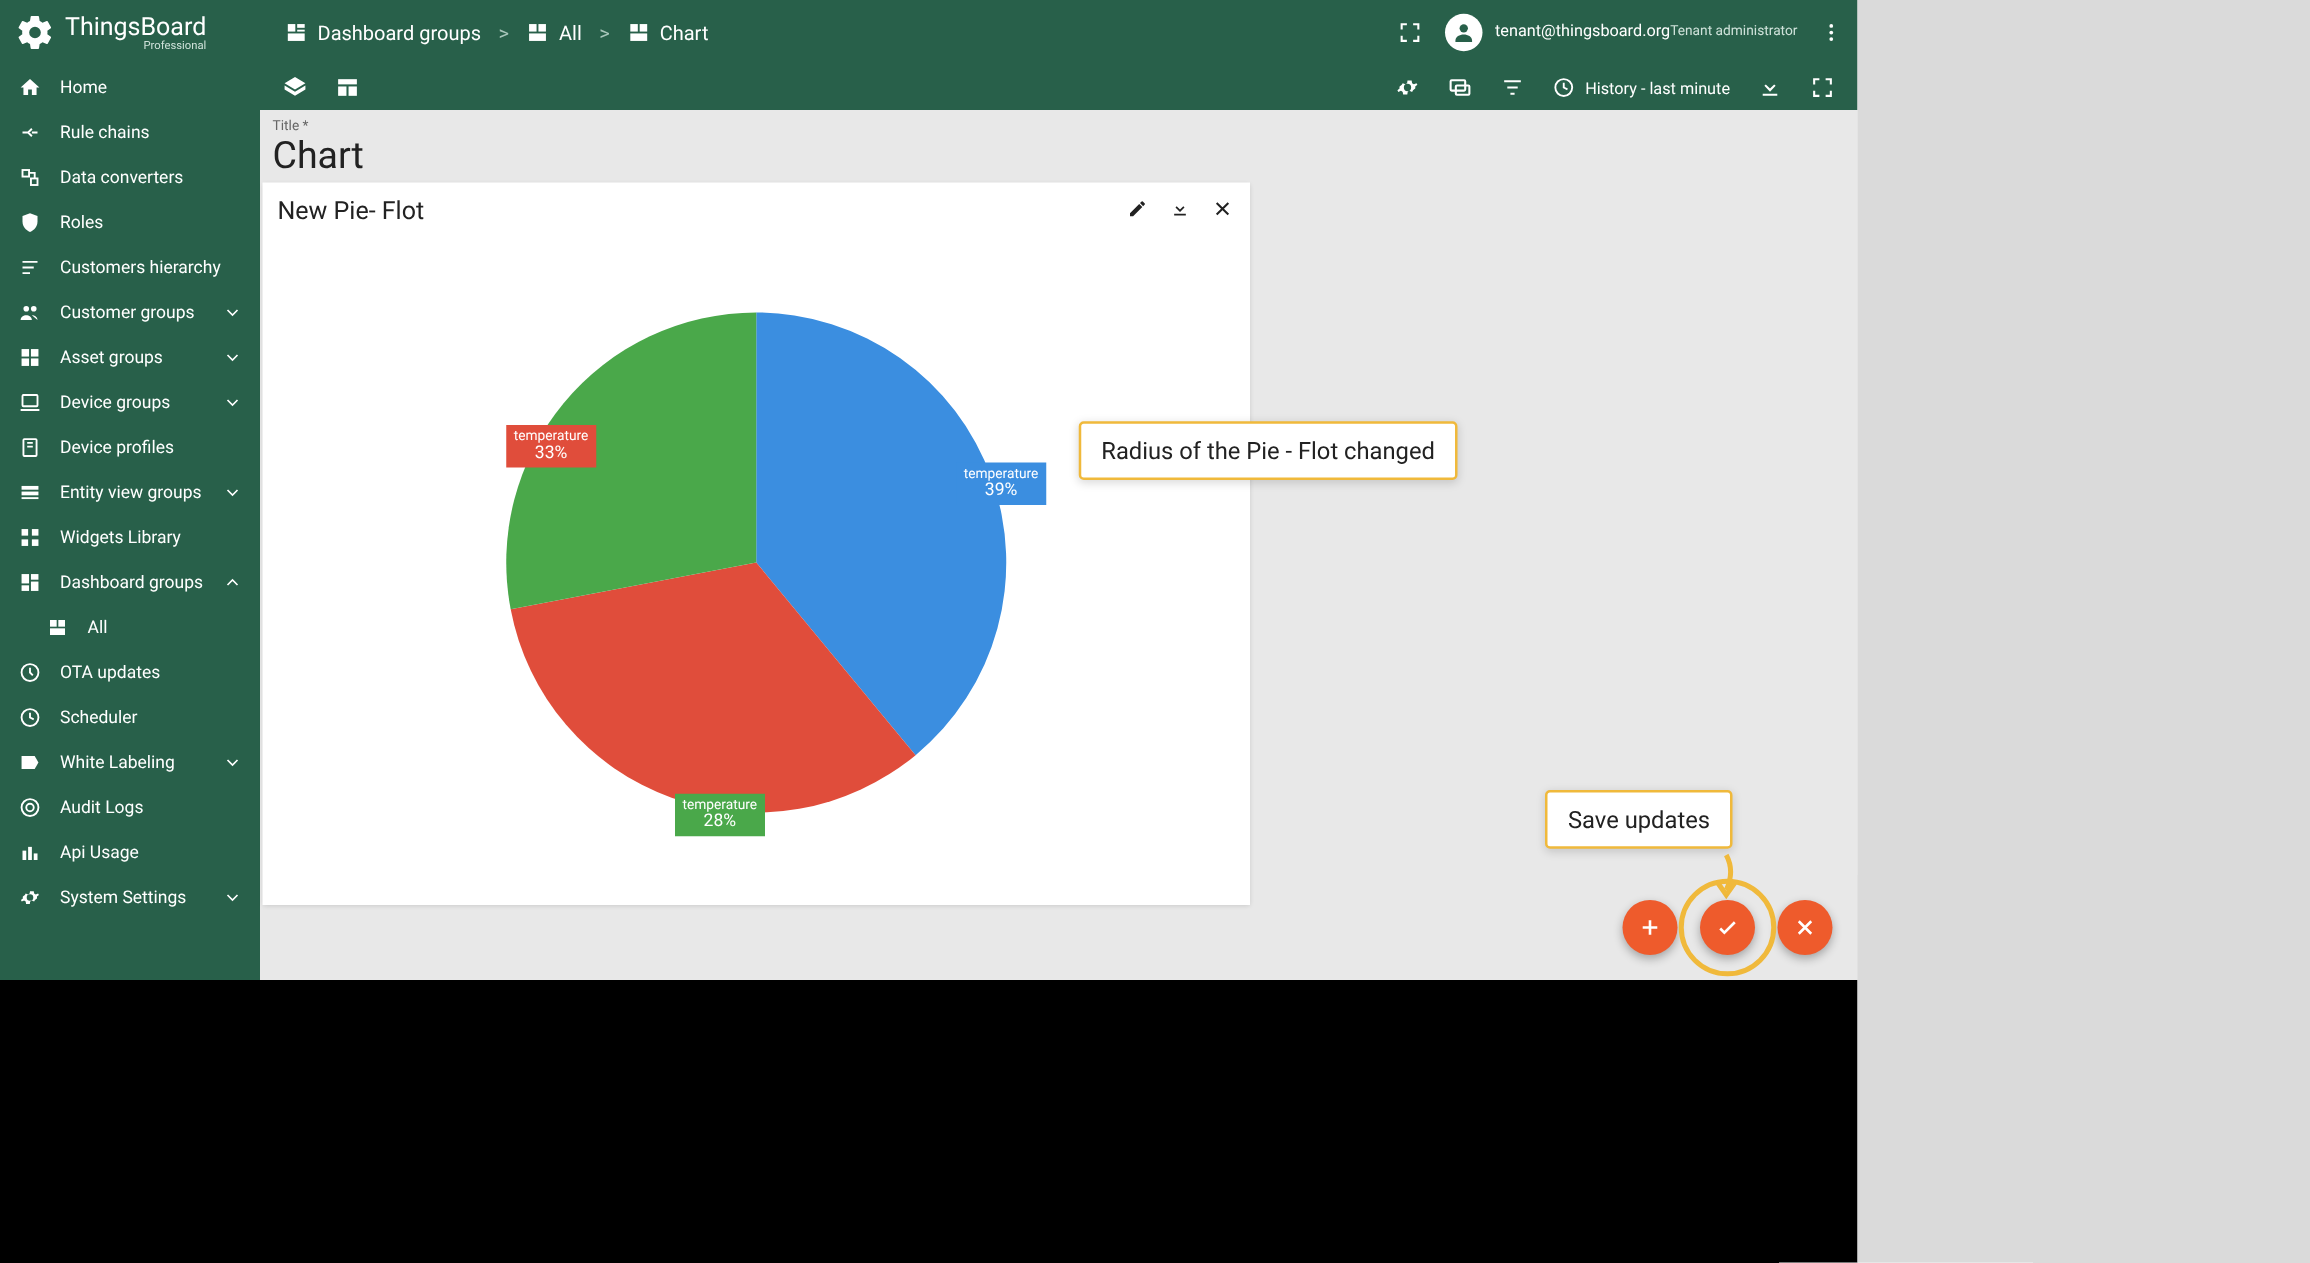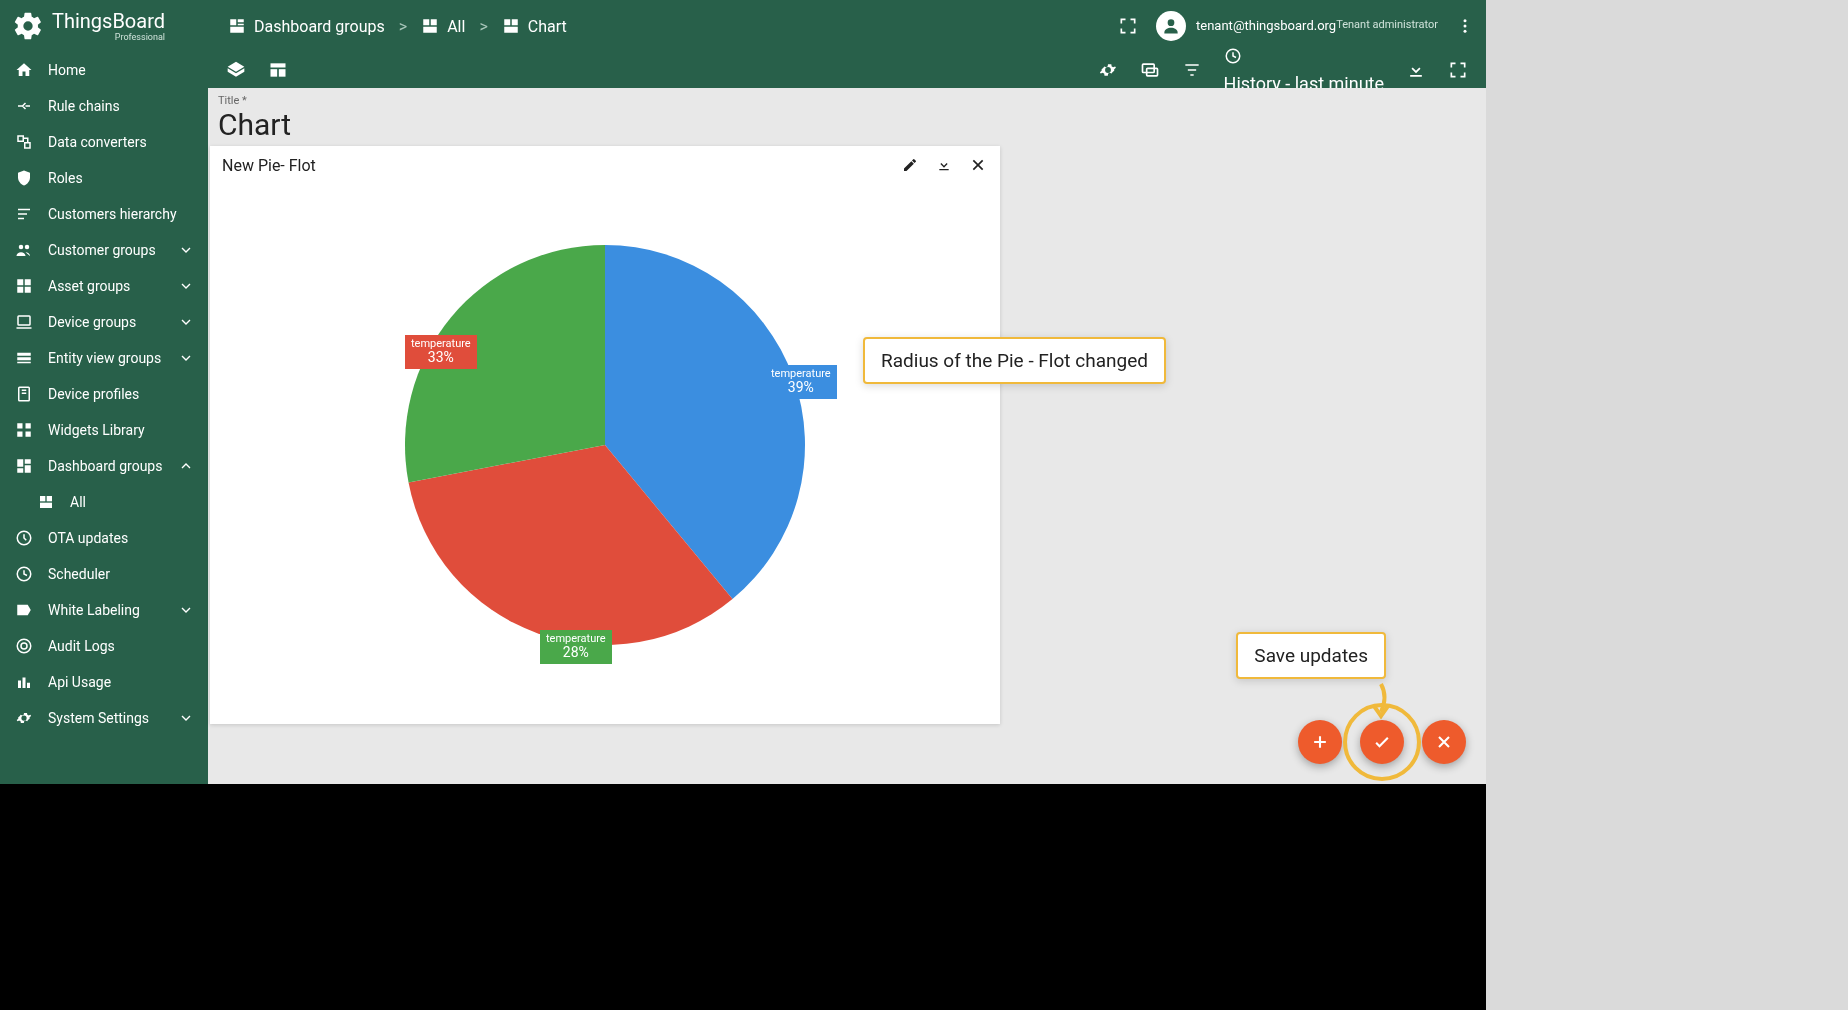--- a/index.html
+++ b/index.html
@@ -51,39 +51,39 @@
     .side-label { flex: 1; }
     .side-chevron { width: 16px; height: 16px; }
 
     
     .subheader {
       position: absolute; left: 208px; top: 52px; width: 1278px; height: 36px;
       background: #28604a; display: flex; align-items: center; padding: 0 18px;
       color: #fff; gap: 22px;
     }
     .subheader-right { margin-left: auto; display: flex; align-items: center; gap: 22px; }
-    .time-pill { display: flex; align-items: flex-start; gap: 8px; font-size: 18px; flex-direction: column; }
+    .time-pill { display: flex; align-items: flex-end; gap: 8px; font-size: 13px; }
 
     
     .main {
       position: absolute; left: 208px; top: 88px; width: 1278px; height: 696px;
       background: #e8e8e8; padding: 0;
     }
     .title-label { font-size: 11px; color: #666; padding: 6px 10px 0 10px; }
     .title-value { font-size: 30px; font-weight: 400; color: #222; padding: 0 10px 10px 10px; }
 
     
     .widget {
       position: absolute; left: 2px; top: 58px; width: 790px; height: 578px;
       background: #fff; box-shadow: 0 1px 4px rgba(0,0,0,.15);
     }
     .widget-head {
       display: flex; align-items: center; padding: 10px 12px;
     }
-    .widget-title { font-size: 16px; color: #222; }
+    .widget-title { font-size: 20px; color: #222; }
     .widget-actions { margin-left: auto; display: flex; gap: 16px; }
     .widget-actions .icon-btn { width: 18px; height: 18px; cursor: pointer; color: #222; }
 
     
     .pie-wrap { position: relative; width: 100%; height: 520px; display: flex; align-items: center; justify-content: center; }
     .pie-label {
       position: absolute; color: #fff; font-size: 11px; text-align: center;
       padding: 3px 6px 4px 6px; line-height: 1.1; white-space: nowrap;
     }
     .pie-label .pct { font-size: 14px; }
@@ -259,39 +259,39 @@
             <path d="M2 20h20"></path>
           </svg>
         </span>
         <span class="side-label">Device groups</span>
         <svg class="side-chevron" viewBox="0 0 24 24" fill="none" stroke="#fff" stroke-width="2">
           <path d="M6 9l6 6 6-6"></path>
         </svg>
       </div>
     <div class="side-item">
         <span class="side-icon">
+          <svg width="18" height="18" viewBox="0 0 24 24" fill="none" stroke="#fff" stroke-width="2">
+            <rect x="5" y="3" width="14" height="18" rx="1"></rect>
+            <path d="M9 7h6M9 11h6"></path>
+          </svg>
+        </span>
+        <span class="side-label">Device profiles</span>
+      </div>
+    <div class="side-item">
+        <span class="side-icon">
           <svg width="18" height="18" viewBox="0 0 24 24" fill="#fff">
             <rect x="3" y="5" width="18" height="4"></rect>
             <rect x="3" y="11" width="18" height="4"></rect>
             <rect x="3" y="17" width="18" height="2"></rect>
           </svg>
         </span>
         <span class="side-label">Entity view groups</span>
         <svg class="side-chevron" viewBox="0 0 24 24" fill="none" stroke="#fff" stroke-width="2">
           <path d="M6 9l6 6 6-6"></path>
         </svg>
-      </div>
-    <div class="side-item">
-        <span class="side-icon">
-          <svg width="18" height="18" viewBox="0 0 24 24" fill="none" stroke="#fff" stroke-width="2">
-            <rect x="5" y="3" width="14" height="18" rx="1"></rect>
-            <path d="M9 7h6M9 11h6"></path>
-          </svg>
-        </span>
-        <span class="side-label">Device profiles</span>
       </div>
     <div class="side-item">
         <span class="side-icon">
           <svg width="18" height="18" viewBox="0 0 24 24" fill="#fff">
             <rect x="3" y="3" width="7" height="7"></rect>
             <rect x="14" y="3" width="7" height="7"></rect>
             <rect x="3" y="14" width="7" height="7"></rect>
             <rect x="14" y="14" width="7" height="7"></rect>
           </svg>
         </span>

